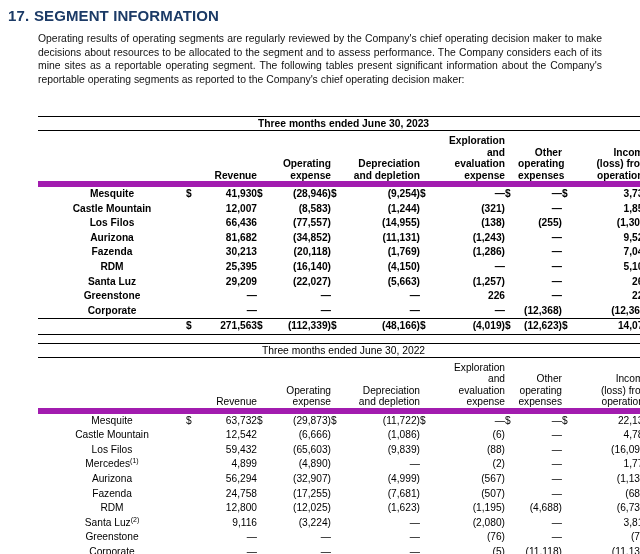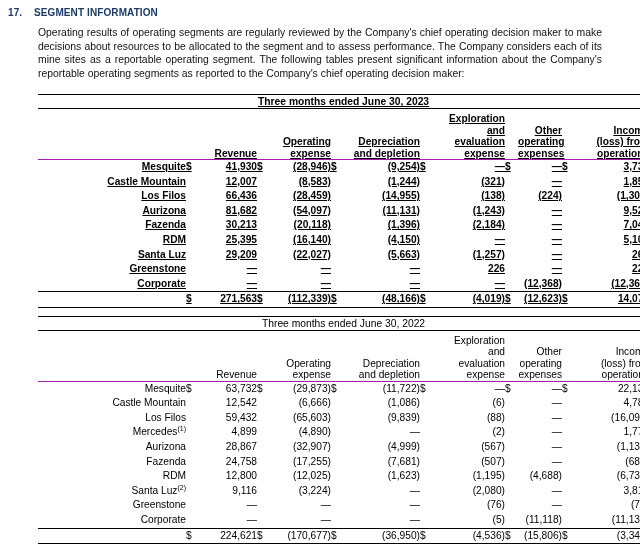--- a/index.html
+++ b/index.html
@@ -23,21 +23,21 @@
   }
 
   
   .section-head {
     display: flex;
     align-items: flex-start;
     margin: 7px 0 0 0;
     padding-left: 8px;
     color: #1b3a66;
     font-weight: bold;
-    font-size: 10px;
+    font-size: 15px;
     letter-spacing: 0.1px;
   }
   .section-num {
     width: 26px;
     flex: 0 0 26px;
     text-align: left;
     color: #1b3a66;
   }
   .section-title {
     color: #1b3a66;
@@ -50,21 +50,21 @@
     line-height: 13.6px;
     text-align: justify;
     text-justify: inter-word;
     color: #111111;
   }
 
   
   .tbl-wrap {
     margin: 0 26px 0 38px;
   }
-  .tbl-wrap.first { margin-top: 14px; text-decoration: underline; }
+  .tbl-wrap.first { margin-top: 30px; }
   .tbl-wrap.second { margin-top: 8px; }
 
   table.seg {
     border-collapse: collapse;
     width: 576px;
     font-size: 10.2px;
     table-layout: fixed;
   }
   table.seg td, table.seg th {
     padding: 0;
@@ -92,21 +92,21 @@
     font-size: 10.2px;
     padding-bottom: 1px;
     padding-right: 1px;
     vertical-align: bottom;
   }
   .colhead.light { font-weight: normal; }
   .spacer-row td { height: 4px; }
 
   
   .lbl {
-    text-align: right;
+    text-align: center;
     padding-left: 2px;
     font-weight: bold;
     line-height: 14.6px;
   }
   .lbl.light { font-weight: normal; }
   .lbl sup {
     font-size: 7px;
     vertical-align: super;
     line-height: 0;
   }
@@ -119,21 +119,21 @@
     line-height: 14.6px;
   }
   .cur.light { font-weight: normal; }
   .num {
     text-align: right;
     font-weight: bold;
     line-height: 14.6px;
     padding-right: 1px;
   }
   .num.light { font-weight: normal; }
-  .row-head-rule td { border-bottom: 1px solid #a21caf; }
+  .row-head-rule td { border-bottom: 6px solid #a21caf; }
   .total-row td {
     border-top: 1px solid #000;
     border-bottom: 1.6px solid #000;
     padding-top: 1px;
     padding-bottom: 1px;
   }
   .pre-total td { padding-bottom: 1px; }
 </style>
 </head>
 <body>
@@ -214,55 +214,55 @@
           <td class="cur"></td>
           <td class="num">—</td>
           <td class="cur"></td>
           <td class="num">1,859</td>
         </tr>
         <tr>
           <td class="lbl">Los Filos</td>
           <td class="cur"></td>
           <td class="num">66,436</td>
           <td class="cur"></td>
-          <td class="num">(28,459)</td>
+          <td class="num">(77,557)</td>
           <td class="cur"></td>
           <td class="num">(14,955)</td>
           <td class="cur"></td>
           <td class="num">(138)</td>
           <td class="cur"></td>
-          <td class="num">(224)</td>
+          <td class="num">(255)</td>
           <td class="cur"></td>
           <td class="num">(1,302)</td>
         </tr>
         <tr>
           <td class="lbl">Aurizona</td>
           <td class="cur"></td>
           <td class="num">81,682</td>
           <td class="cur"></td>
-          <td class="num">(54,097)</td>
+          <td class="num">(34,852)</td>
           <td class="cur"></td>
           <td class="num">(11,131)</td>
           <td class="cur"></td>
           <td class="num">(1,243)</td>
           <td class="cur"></td>
           <td class="num">—</td>
           <td class="cur"></td>
           <td class="num">9,520</td>
         </tr>
         <tr>
           <td class="lbl">Fazenda</td>
           <td class="cur"></td>
           <td class="num">30,213</td>
           <td class="cur"></td>
           <td class="num">(20,118)</td>
           <td class="cur"></td>
-          <td class="num">(1,396)</td>
-          <td class="cur"></td>
-          <td class="num">(2,184)</td>
+          <td class="num">(1,769)</td>
+          <td class="cur"></td>
+          <td class="num">(1,286)</td>
           <td class="cur"></td>
           <td class="num">—</td>
           <td class="cur"></td>
           <td class="num">7,040</td>
         </tr>
         <tr>
           <td class="lbl">RDM</td>
           <td class="cur"></td>
           <td class="num">25,395</td>
           <td class="cur"></td>
@@ -435,21 +435,21 @@
           <td class="cur light"></td>
           <td class="num light">(2)</td>
           <td class="cur light"></td>
           <td class="num light">—</td>
           <td class="cur light"></td>
           <td class="num light">1,773</td>
         </tr>
         <tr>
           <td class="lbl light"><span>Aurizona</span><sup></sup></td>
           <td class="cur light"></td>
-          <td class="num light">28,867</td>
+          <td class="num light">56,294</td>
           <td class="cur light"></td>
           <td class="num light">(32,907)</td>
           <td class="cur light"></td>
           <td class="num light">(4,999)</td>
           <td class="cur light"></td>
           <td class="num light">(567)</td>
           <td class="cur light"></td>
           <td class="num light">—</td>
           <td class="cur light"></td>
           <td class="num light">(1,131)</td>

